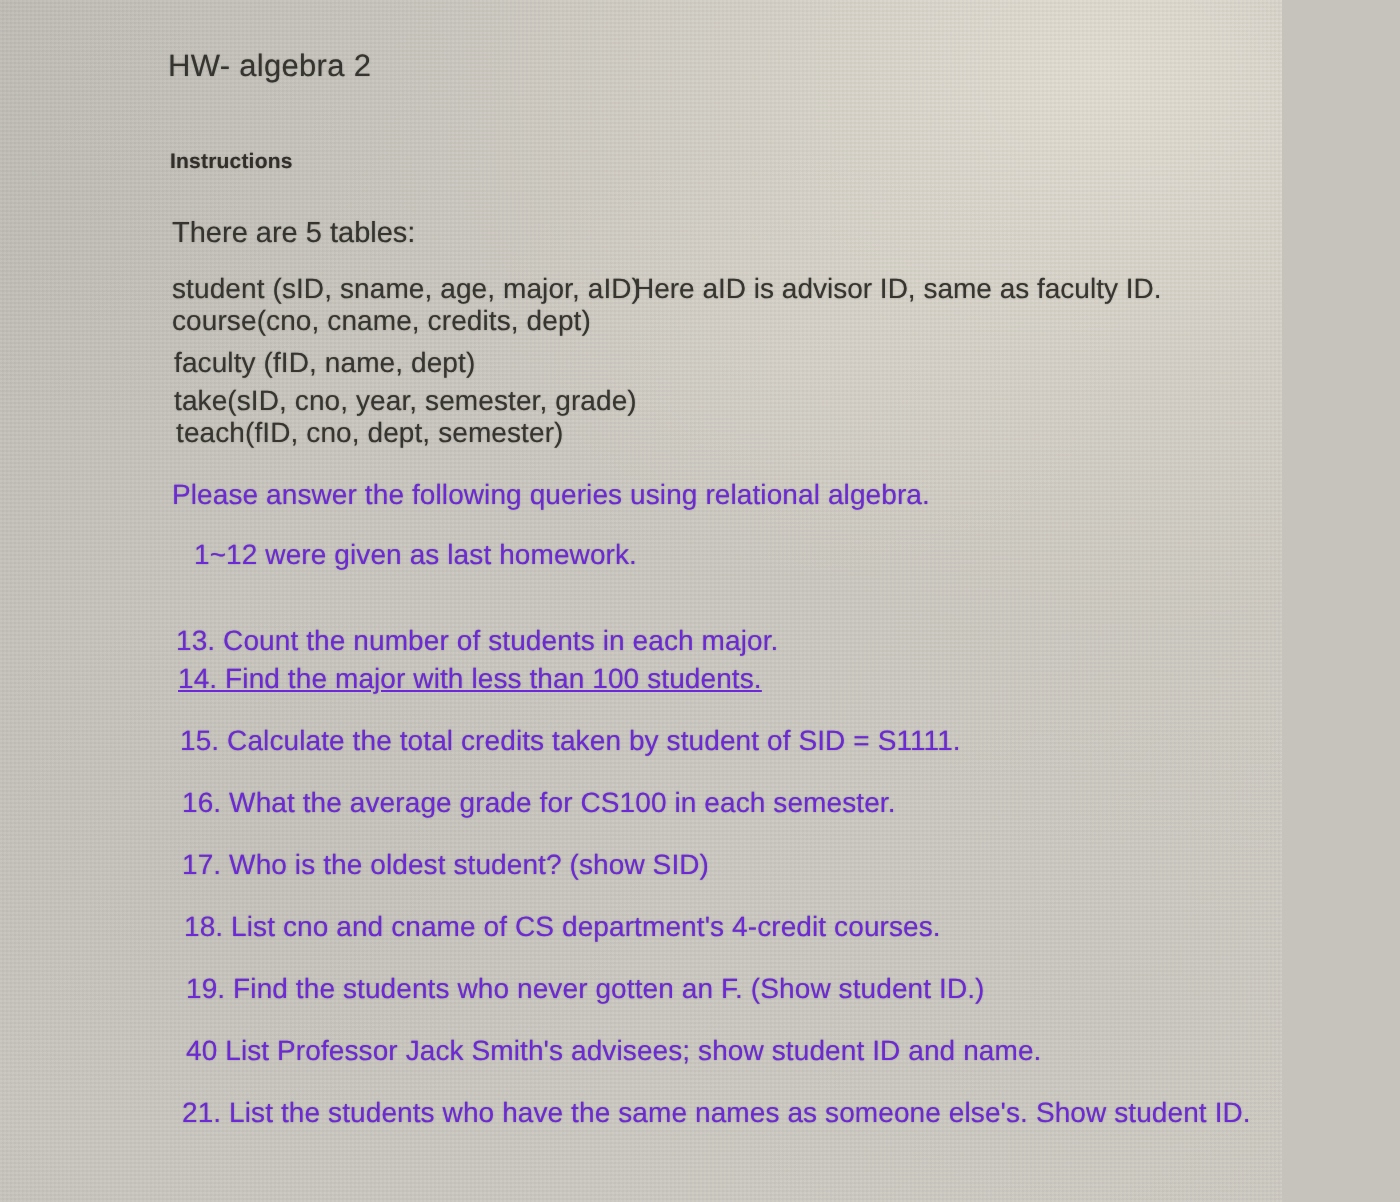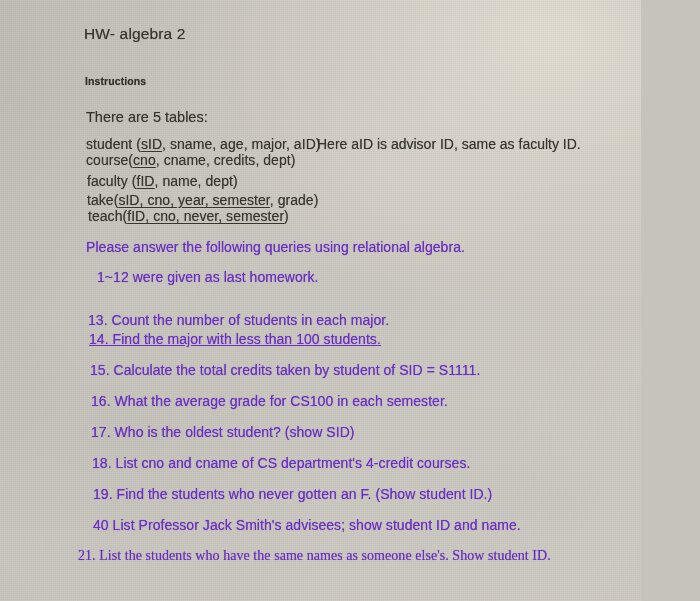--- a/index.html
+++ b/index.html
@@ -126,21 +126,20 @@
     color: #35342f;
   }
 
   
   .schema {
     font-size: 14px;
     color: #36352f;
     letter-spacing: 0.05px;
   }
   .schema .pk {
-    text-decoration: underline;
     text-decoration-thickness: from-font;
     text-underline-offset: 1.5px;
   }
 
   #schema-student   { left: 86px;  top: 136px; }
   #schema-note      { left: 317px; top: 136px; font-size: 14px; color: #36352f; }
   #schema-course    { left: 86px;  top: 152px; }
   #schema-faculty   { left: 87px;  top: 173px; }
   #schema-take      { left: 87px;  top: 192px; }
   #schema-teach     { left: 88px;  top: 208px; }
@@ -155,21 +154,21 @@
   #prompt-line   { left: 86px;  top: 239px; }
   #prior-hw-line { left: 97px;  top: 269px; }
   #q13 { left: 88px;  top: 312px; }
   #q14 { left: 89px;  top: 331px; text-decoration: underline; }
   #q15 { left: 90px;  top: 362px; }
   #q16 { left: 91px;  top: 393px; }
   #q17 { left: 91px;  top: 424px; }
   #q18 { left: 92px;  top: 455px; }
   #q19 { left: 93px;  top: 486px; }
   #q20 { left: 93px;  top: 517px; }
-  #q21 { left: 78px;  top: 548px; font-family: Liberation Serif, serif; }
+  #q21 { left: 91px;  top: 548px; }
 </style>
 </head>
 <body>
 
 <div id="page">
 
   <div id="light-gradient"></div>
   <div id="blotch"></div>
   <div id="grain"></div>
   <div id="vignette"></div>
@@ -194,21 +193,21 @@
 
     <div class="line schema" id="schema-take">
       <span>take(</span><span class="pk">sID, cno, year, semester</span><span>, grade)</span>
     </div>
 
     <div class="line schema" id="schema-faculty">
       <span>faculty (</span><span class="pk">fID</span><span>, name, dept)</span>
     </div>
 
     <div class="line schema" id="schema-teach">
-      <span>teach(</span><span class="pk">fID, cno, never, semester</span><span>)</span>
+      <span>teach(</span><span class="pk">fID, cno, dept, semester</span><span>)</span>
     </div>
 
     <div class="line q" id="prompt-line">Please answer the following queries using relational algebra.</div>
 
     <div class="line q" id="prior-hw-line">1~12 were given as last homework.</div>
 
     <div class="line q" id="q13">13. Count the number of students in each major.</div>
     <div class="line q" id="q14">14. Find the major with less than 100 students.</div>
     <div class="line q" id="q15">15. Calculate the total credits taken by student of SID = S1111.</div>
     <div class="line q" id="q16">16. What the average grade for CS100 in each semester.</div>

